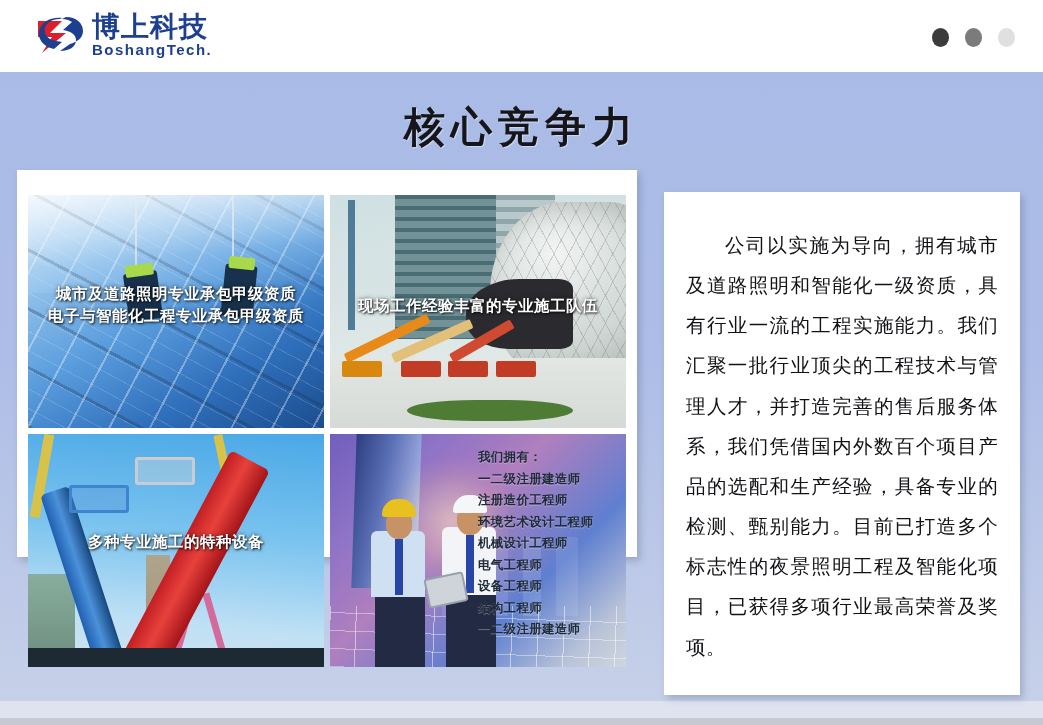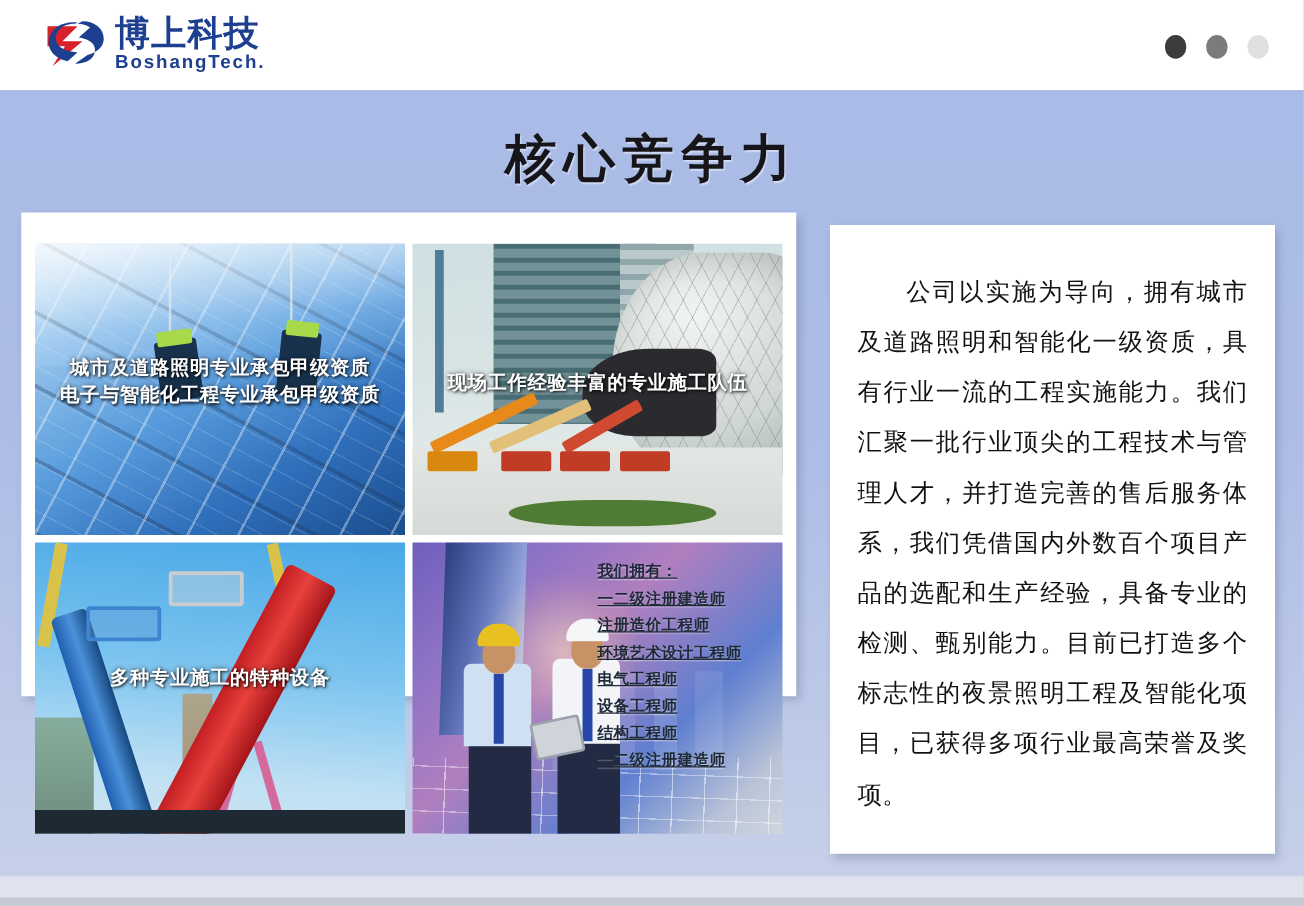--- a/index.html
+++ b/index.html
@@ -204,27 +204,26 @@
   .p-tie { position:absolute; width:8px; background:#2746a8; }
   .p-pants { position:absolute; width:50px; background:#222a44; }
   .tablet { position:absolute; width:40px; height:30px; background:#cfd4da; border:2px solid #9aa1aa; border-radius:3px; transform: rotate(-12deg); }
 
   .t4 .list {
     position: absolute; left: 50%; top: 12px; width: 48%;
     font-family: "DejaVu Sans", "Liberation Sans", sans-serif;
     font-size: 12.5px; font-weight: bold; color: #202b3a;
     line-height: 1.72; letter-spacing: 0.3px;
     text-shadow: 0 1px 1px rgba(255,255,255,0.35);
-    text-decoration: underline;
   }
   .t4 .list .li { white-space: nowrap; }
 
   
   .text-card {
-    position: absolute; left: 664px; top: 180px; width: 356px; height: 503px;
+    position: absolute; left: 664px; top: 192px; width: 356px; height: 503px;
     background: #ffffff;
     box-shadow: 3px 4px 7px rgba(70,80,120,0.28);
   }
   .text-card p {
     margin: 34px 22px 0 22px;
     font-family: "DejaVu Sans", "Liberation Sans", sans-serif;
     font-size: 19.5px; color: #121216;
     line-height: 2.06; text-align: justify; text-indent: 2em;
     letter-spacing: 0.2px;
   }
@@ -337,20 +336,21 @@
           <div class="p-head" style="left:15px; bottom:132px;"></div>
           <div class="p-helmet" style="left:11px; bottom:154px; background:#f4f6f8;"></div>
           <div class="tablet" style="left:-16px; bottom:62px;"></div>
         </div>
 
         <div class="list">
           <div class="li">我们拥有：</div>
           <div class="li">一二级注册建造师</div>
           <div class="li">注册造价工程师</div>
           <div class="li">环境艺术设计工程师</div>
+          <div class="li">机械设计工程师</div>
           <div class="li">电气工程师</div>
           <div class="li">设备工程师</div>
           <div class="li">结构工程师</div>
           <div class="li">一二级注册建造师</div>
         </div>
       </div>
 
     </div>
   </div>
 

